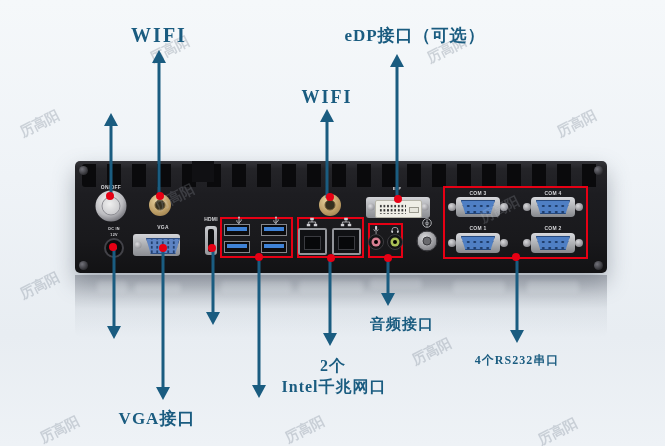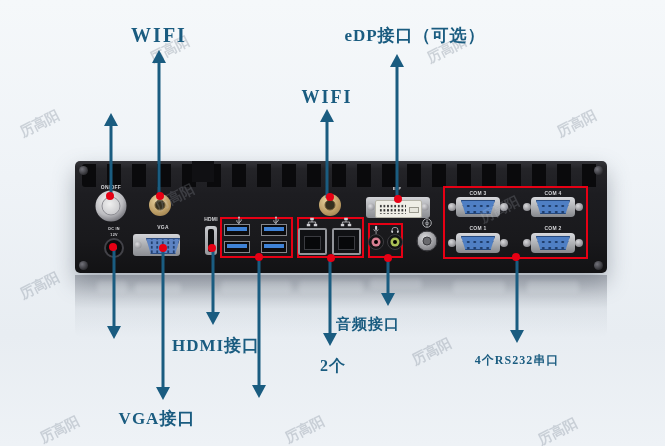--- a/index.html
+++ b/index.html
@@ -300,32 +300,32 @@
 
   <div class="aline" style="left:114px;top:249px;height:78px"></div>
   <div class="ahead down" style="left:114px;top:326px"></div>
 
   <div class="aline" style="left:163px;top:250px;height:138px"></div>
   <div class="ahead down" style="left:163px;top:387px"></div>
   <div class="lbl" style="left:157px;top:418px;font-size:17px">VGA接口</div>
 
   <div class="aline" style="left:213px;top:250px;height:63px"></div>
   <div class="ahead down" style="left:213px;top:312px"></div>
-  <div class="lbl" style="left:216px;top:345px;font-size:17px">HDMI接口</div>
 
   <div class="aline" style="left:259px;top:261px;height:125px"></div>
   <div class="ahead down" style="left:259px;top:385px"></div>
 
   <div class="aline" style="left:330px;top:261px;height:73px"></div>
   <div class="ahead down" style="left:330px;top:333px"></div>
   <div class="lbl" style="left:333px;top:366px;font-size:16px">2个</div>
+  <div class="lbl" style="left:334px;top:387px;font-size:16px">Intel千兆网口</div>
 
   <div class="aline" style="left:388px;top:261px;height:33px"></div>
   <div class="ahead down" style="left:388px;top:293px"></div>
-  <div class="lbl" style="left:368px;top:324px;font-size:15px">音频接口</div>
+  <div class="lbl" style="left:402px;top:324px;font-size:15px">音频接口</div>
 
   <div class="aline" style="left:517px;top:261px;height:70px"></div>
   <div class="ahead down" style="left:517px;top:330px"></div>
   <div class="lbl" style="left:517px;top:360px;font-size:12px">4个RS232串口</div>
 
   <span class="wm on-device" style="left:175px;top:198px">厉高阳</span>
   <span class="wm on-device" style="left:500px;top:210px">厉高阳</span>
 
 </div>
 

